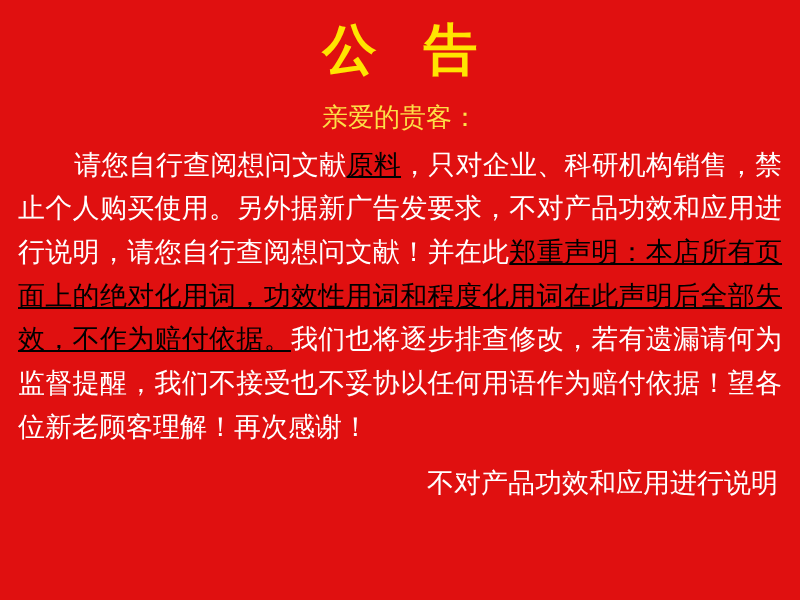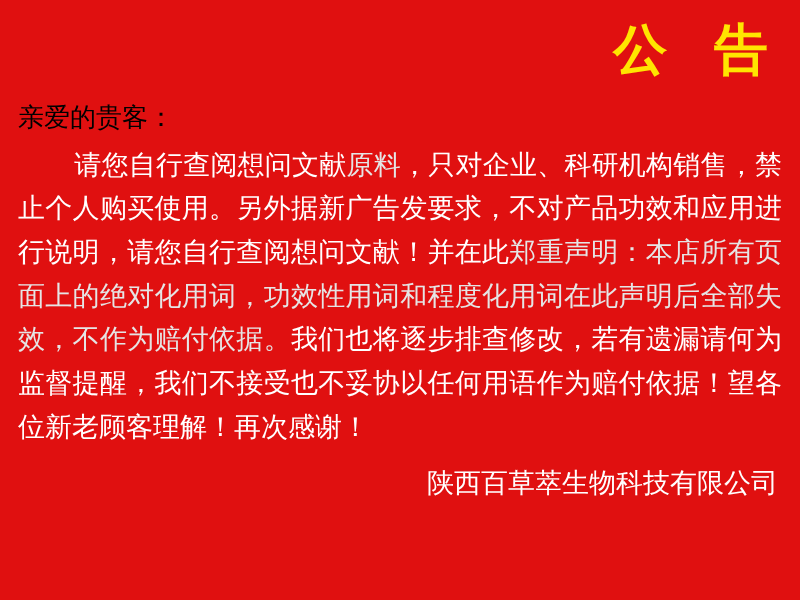--- a/index.html
+++ b/index.html
@@ -14,64 +14,66 @@
     overflow: hidden;
   }
   .notice {
     width: 800px;
     height: 600px;
     box-sizing: border-box;
     padding: 10px 18px 0 18px;
     position: relative;
   }
   .title {
-    text-align: right;
+    text-align: center;
     color: #ffe500;
     font-size: 54px;
     font-weight: bold;
     letter-spacing: 14px;
     line-height: 1.25;
     margin: 6px 0 14px 0;
     text-indent: 14px;
   }
   .salutation {
-    color: #000000;
+    color: #fde047;
     font-size: 26px;
     line-height: 1.5;
     margin: 0 0 6px 0;
+    text-align: center;
   }
   .body-text {
     color: #ffffff;
     font-size: 27px;
     line-height: 1.62;
     text-align: justify;
     text-justify: inter-ideograph;
     margin: 0;
   }
   .indent {
     display: inline-block;
     width: 56px;
   }
   .hl {
-    color: #e5e5e5;
+    color: #000000;
+    text-decoration: underline;
   }
   .signature {
     color: #ffffff;
     font-size: 27px;
     text-align: right;
     margin-top: 16px;
     padding-right: 4px;
   }
 </style>
 </head>
 <body>
 
 <div class="notice">
 
   <div class="title">公 告</div>
 
   <div class="salutation">亲爱的贵客：</div>
 
   <p class="body-text"><span class="indent"></span><span>请您自行查阅想问文献</span><span class="hl">原料</span><span>，只对企业、科研机构销售，禁止个人购买使用。另外据新广告发要求，不对产品功效和应用进行说明，请您自行查阅想问文献！并在此</span><span class="hl">郑重声明：本店所有页面上的绝对化用词，功效性用词和程度化用词在此声明后全部失效，不作为赔付依据。</span><span>我们也将逐步排查修改，若有遗漏请何为监督提醒，我们不接受也不妥协以任何用语作为赔付依据！望各位新老顾客理解！再次感谢！</span></p>
 
-  <div class="signature">陕西百草萃生物科技有限公司</div>
+  <div class="signature">不对产品功效和应用进行说明</div>
 
 </div>
 
 </body></html>

